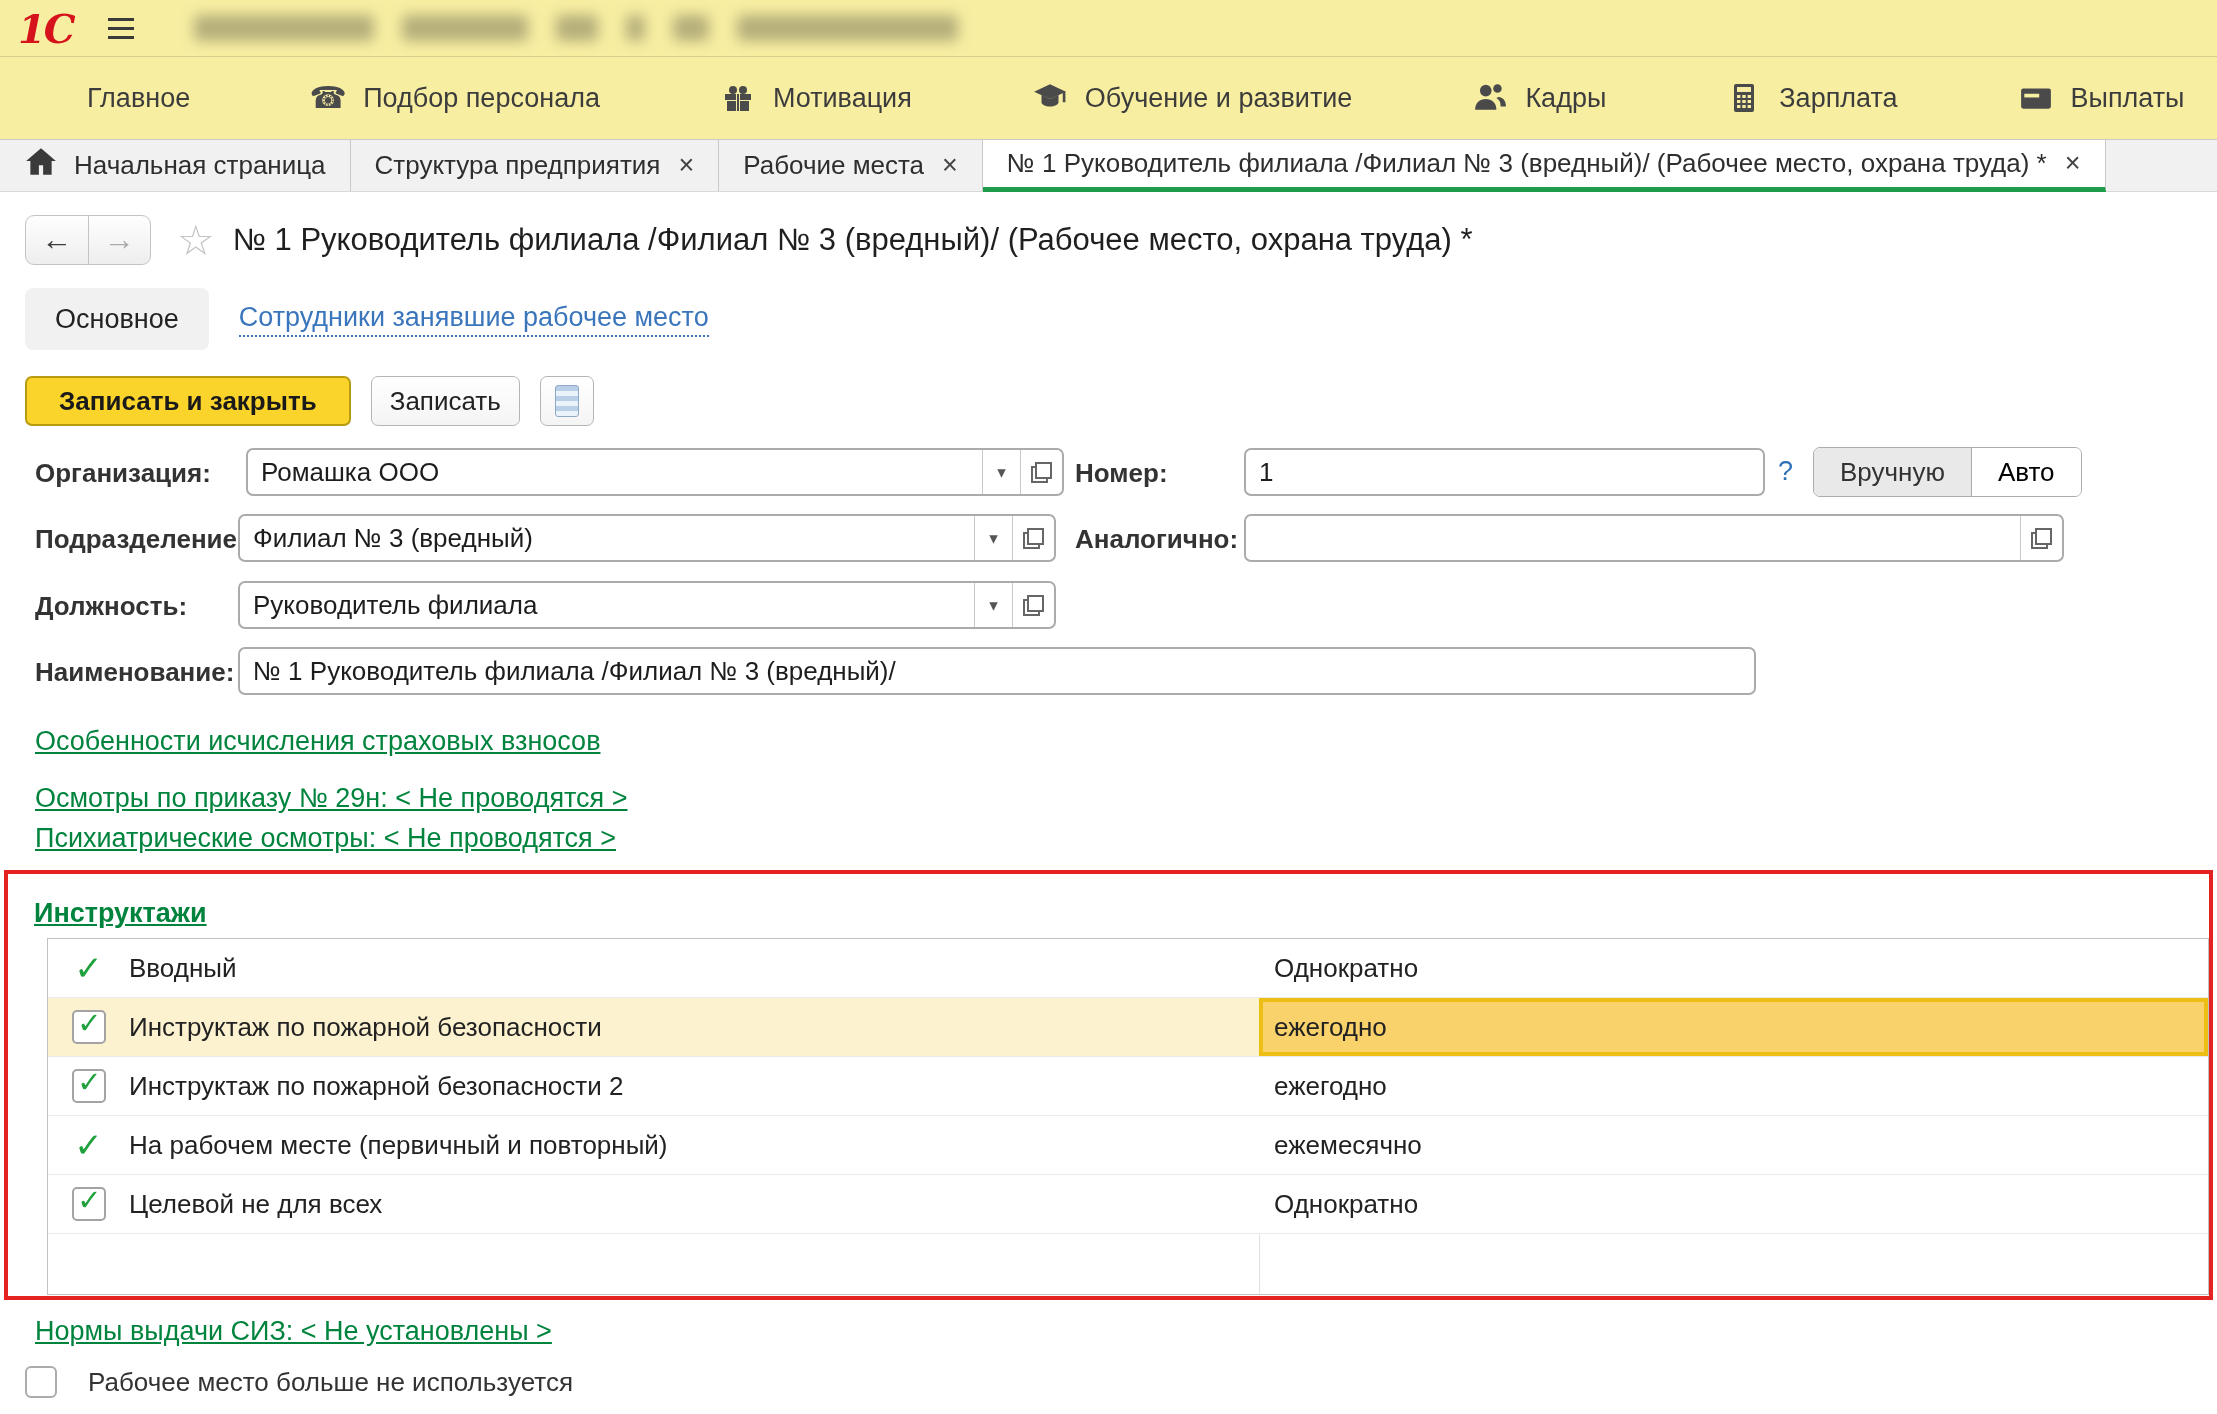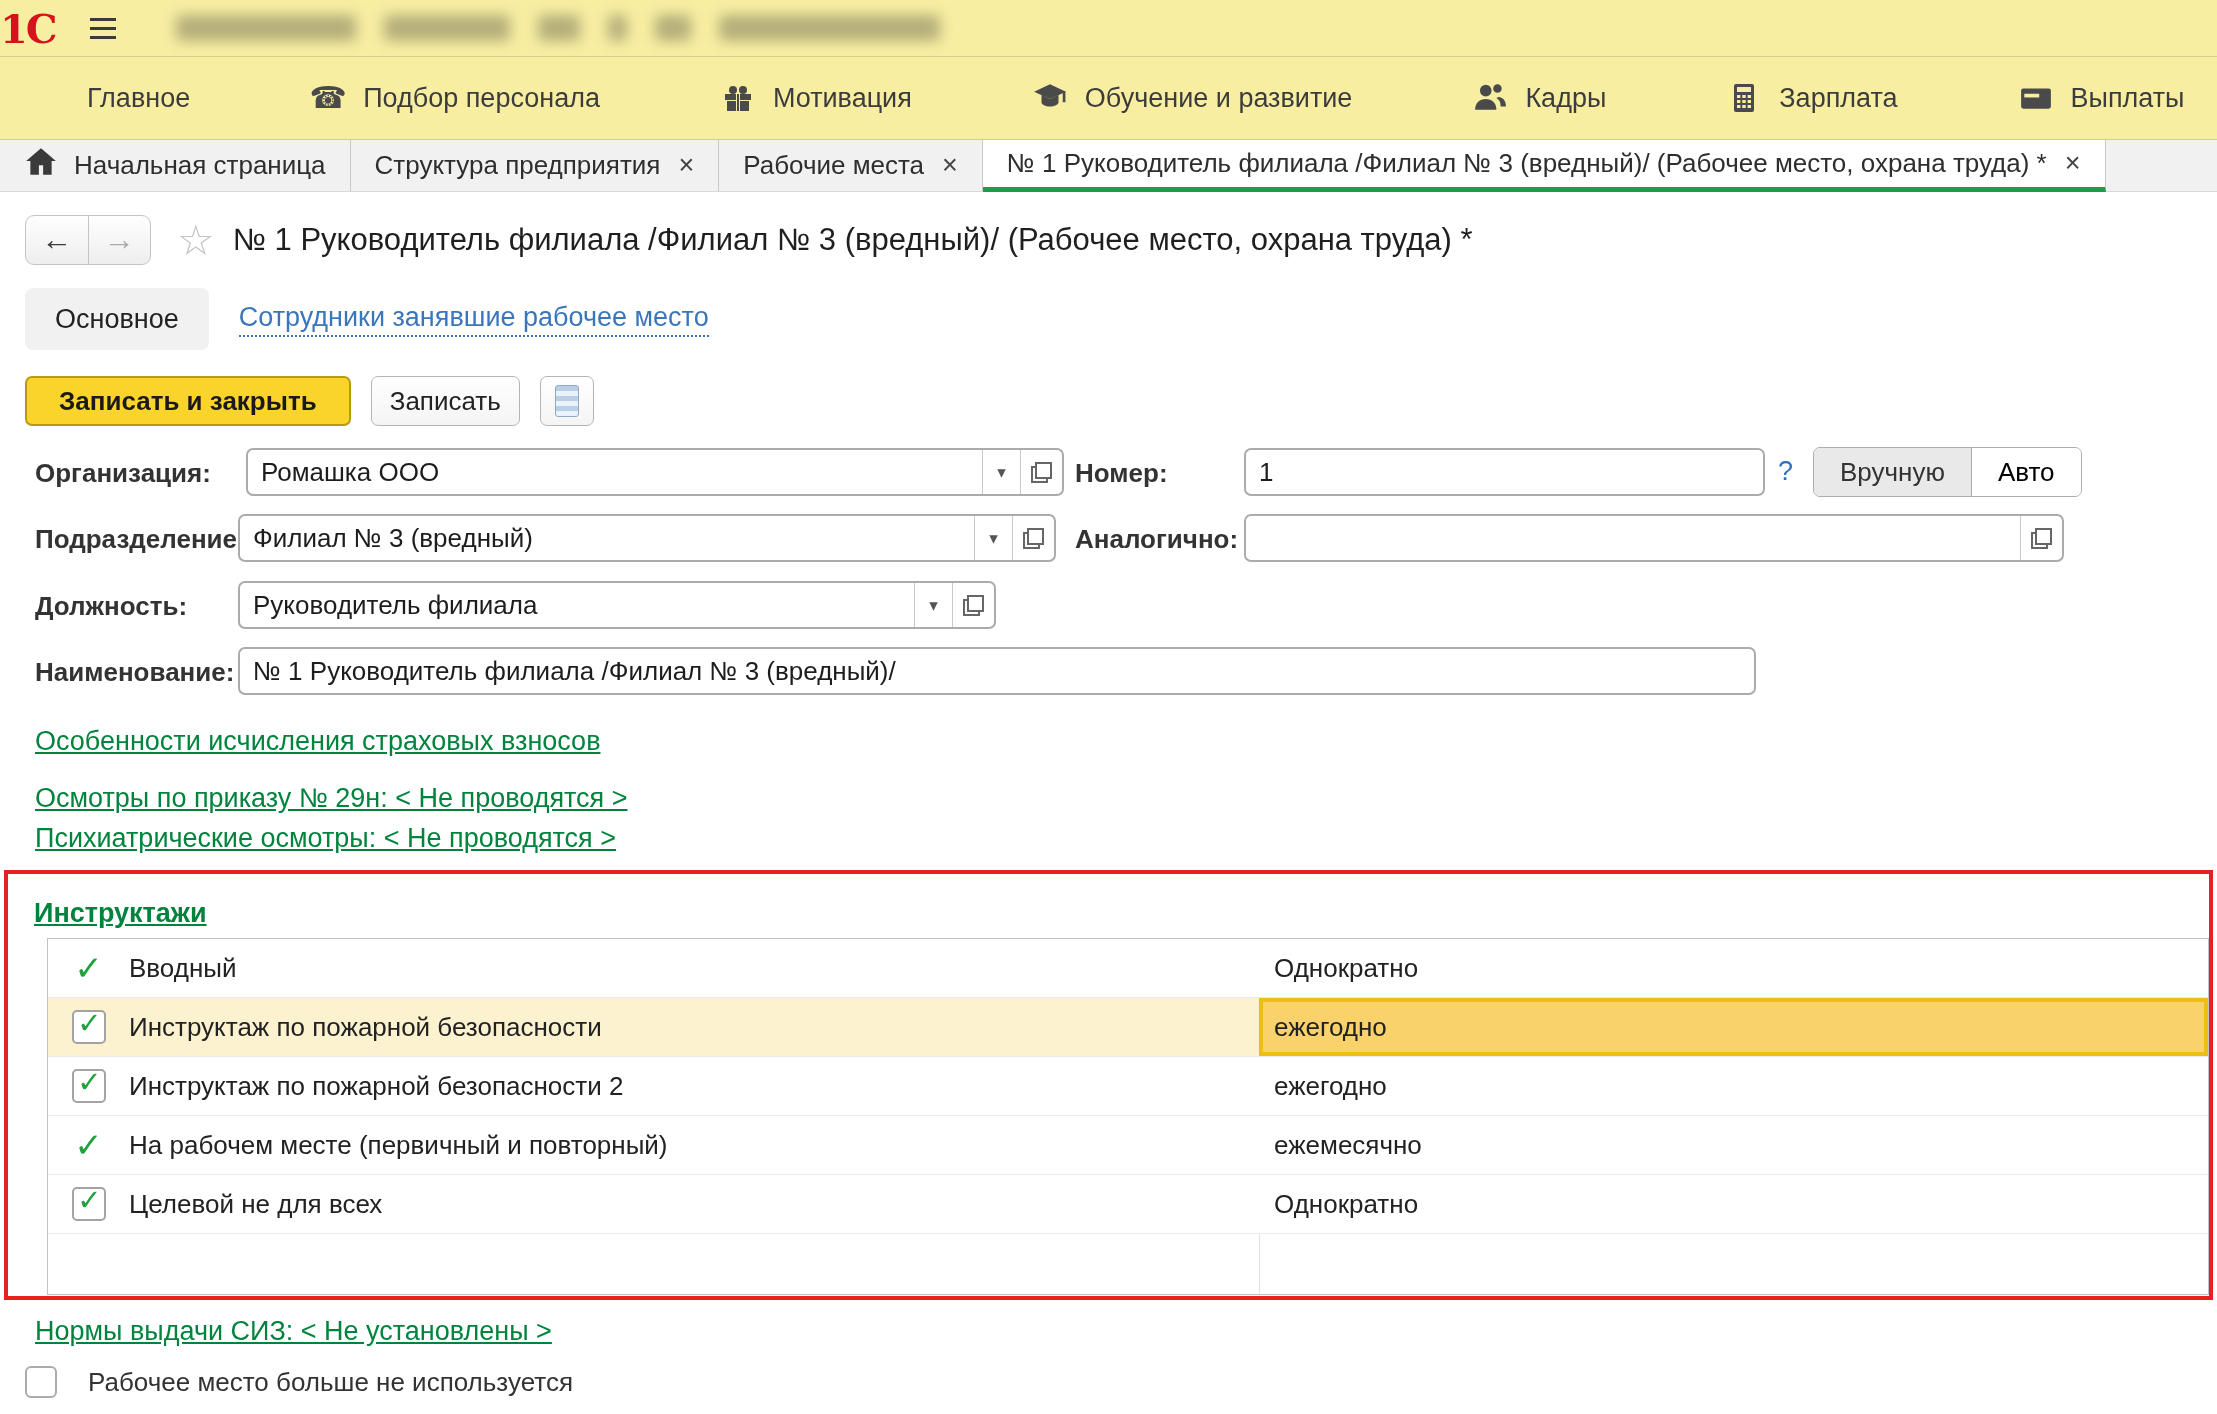--- a/index.html
+++ b/index.html
@@ -2,22 +2,22 @@
 <html><head>
 <meta charset="utf-8">
 <style>
   * { margin:0; padding:0; box-sizing:border-box; }
   html,body { width:2217px; height:1414px; overflow:hidden; background:#fff;
     font-family:"Liberation Sans","DejaVu Sans",sans-serif; color:#2b2b2b; }
 
   
   .titlebar { height:57px; background:#F8EEA2; border-bottom:1px solid #D8CC8F;
     display:flex; align-items:center; }
-  .logo-1c { font-family:"DejaVu Serif",serif; font-weight:bold;
-    font-size:40px; color:#D6131C; letter-spacing:-2px; }
+  .logo-1c { font-family:"DejaVu Serif",serif; font-style:italic; font-weight:bold;
+    font-size:40px; color:#D6131C; margin-left:18px; letter-spacing:-2px; }
   .burger { width:26px; height:21px; margin-left:34px; display:flex; flex-direction:column;
     justify-content:space-between; cursor:pointer; }
   .burger i { display:block; height:3px; background:#3A3A3A; }
   .redact { display:flex; align-items:center; margin-left:60px; gap:28px; filter:blur(7px); opacity:.55; }
   .redact i { display:block; height:26px; background:#7d7a5a; border-radius:4px; }
 
   
   .menubar { height:83px; background:#F8EEA2; border-bottom:1px solid #C9C9C9;
     display:flex; align-items:center; font-size:27px; color:#3C3C3C; }
   .m-item { display:flex; align-items:center; gap:17px; cursor:pointer; white-space:nowrap; }
@@ -266,21 +266,21 @@
   <span class="flabel" style="left:35px;top:98px">Подразделение:</span>
   <div class="fbox" style="left:238px;top:88px;width:818px">
     <span class="val">Филиал № 3 (вредный)</span>
     <span class="arr">▾</span>
     <span class="opn">
         <span class="ic-open"></span>
       </span>
   </div>
 
   <span class="flabel" style="left:35px;top:165px">Должность:</span>
-  <div class="fbox" style="left:238px;top:155px;width:758px">
+  <div class="fbox" style="left:238px;top:155px;width:818px">
     <span class="val">Руководитель филиала</span>
     <span class="arr">▾</span>
     <span class="opn">
         <span class="ic-open"></span>
       </span>
   </div>
 
   <span class="flabel" style="left:35px;top:231px">Наименование:</span>
   <div class="fbox" style="left:238px;top:221px;width:1518px">
     <span class="val">№ 1 Руководитель филиала /Филиал № 3 (вредный)/</span>

